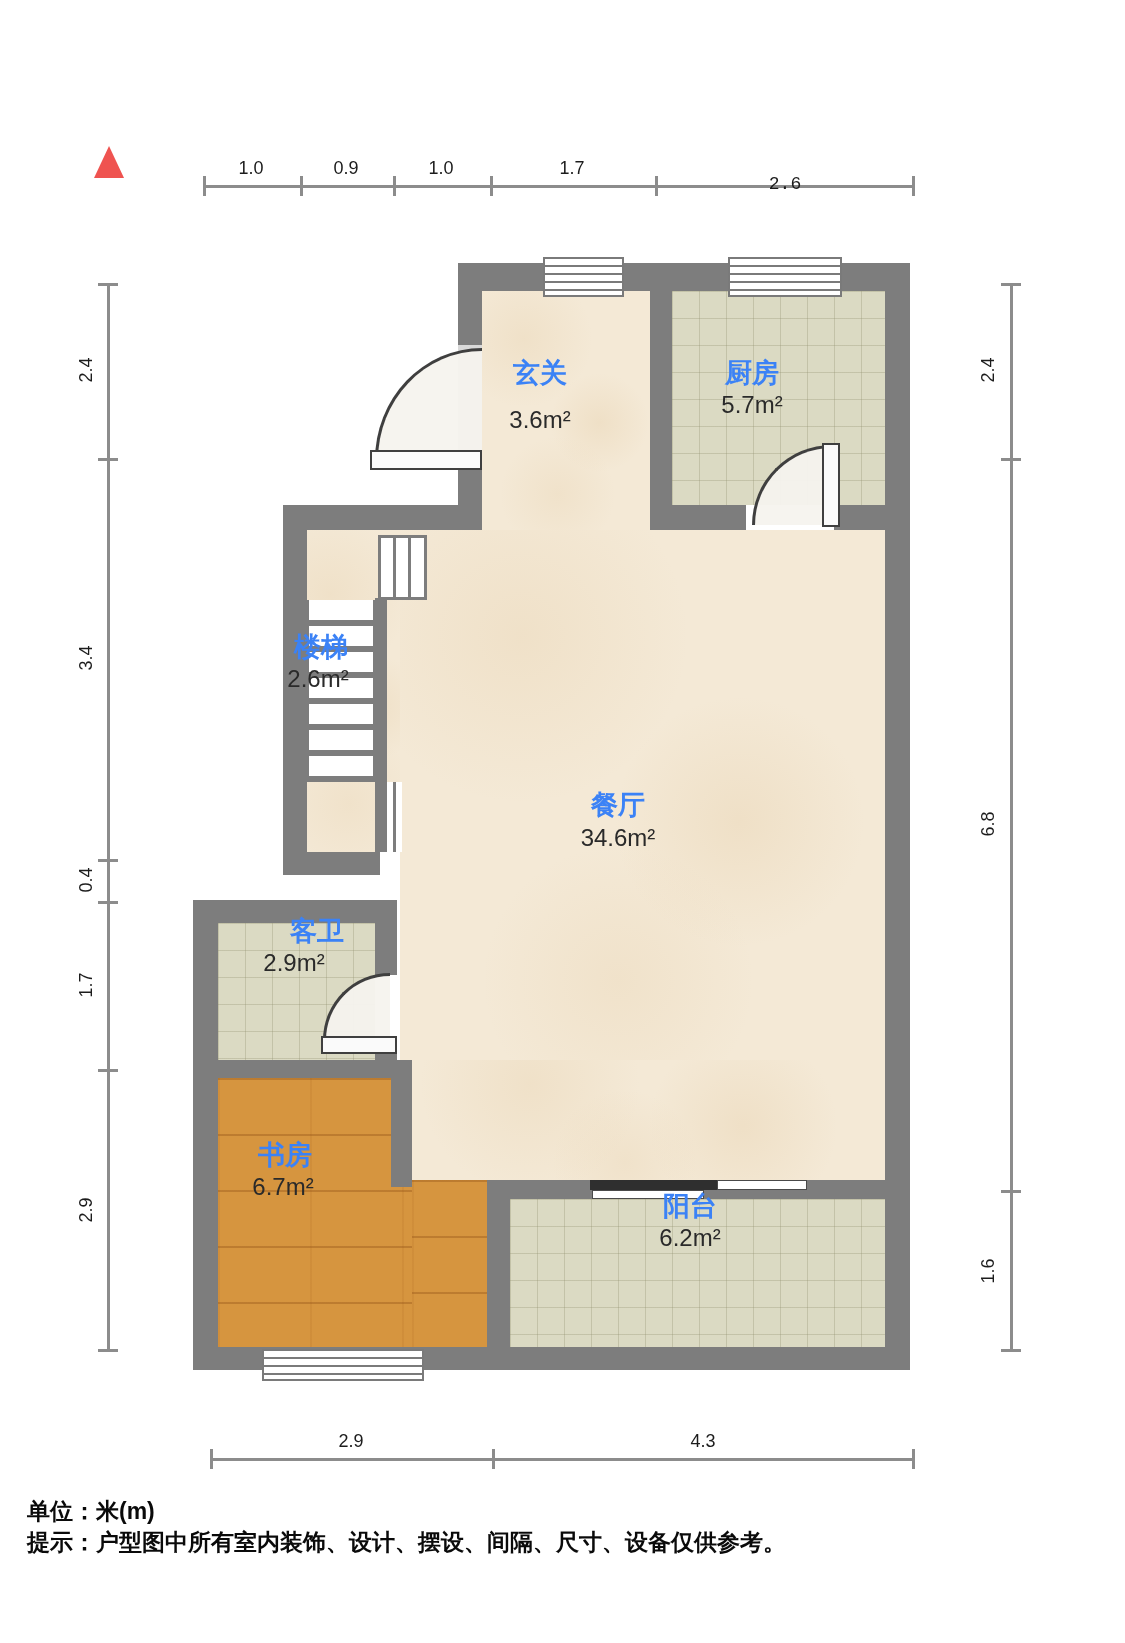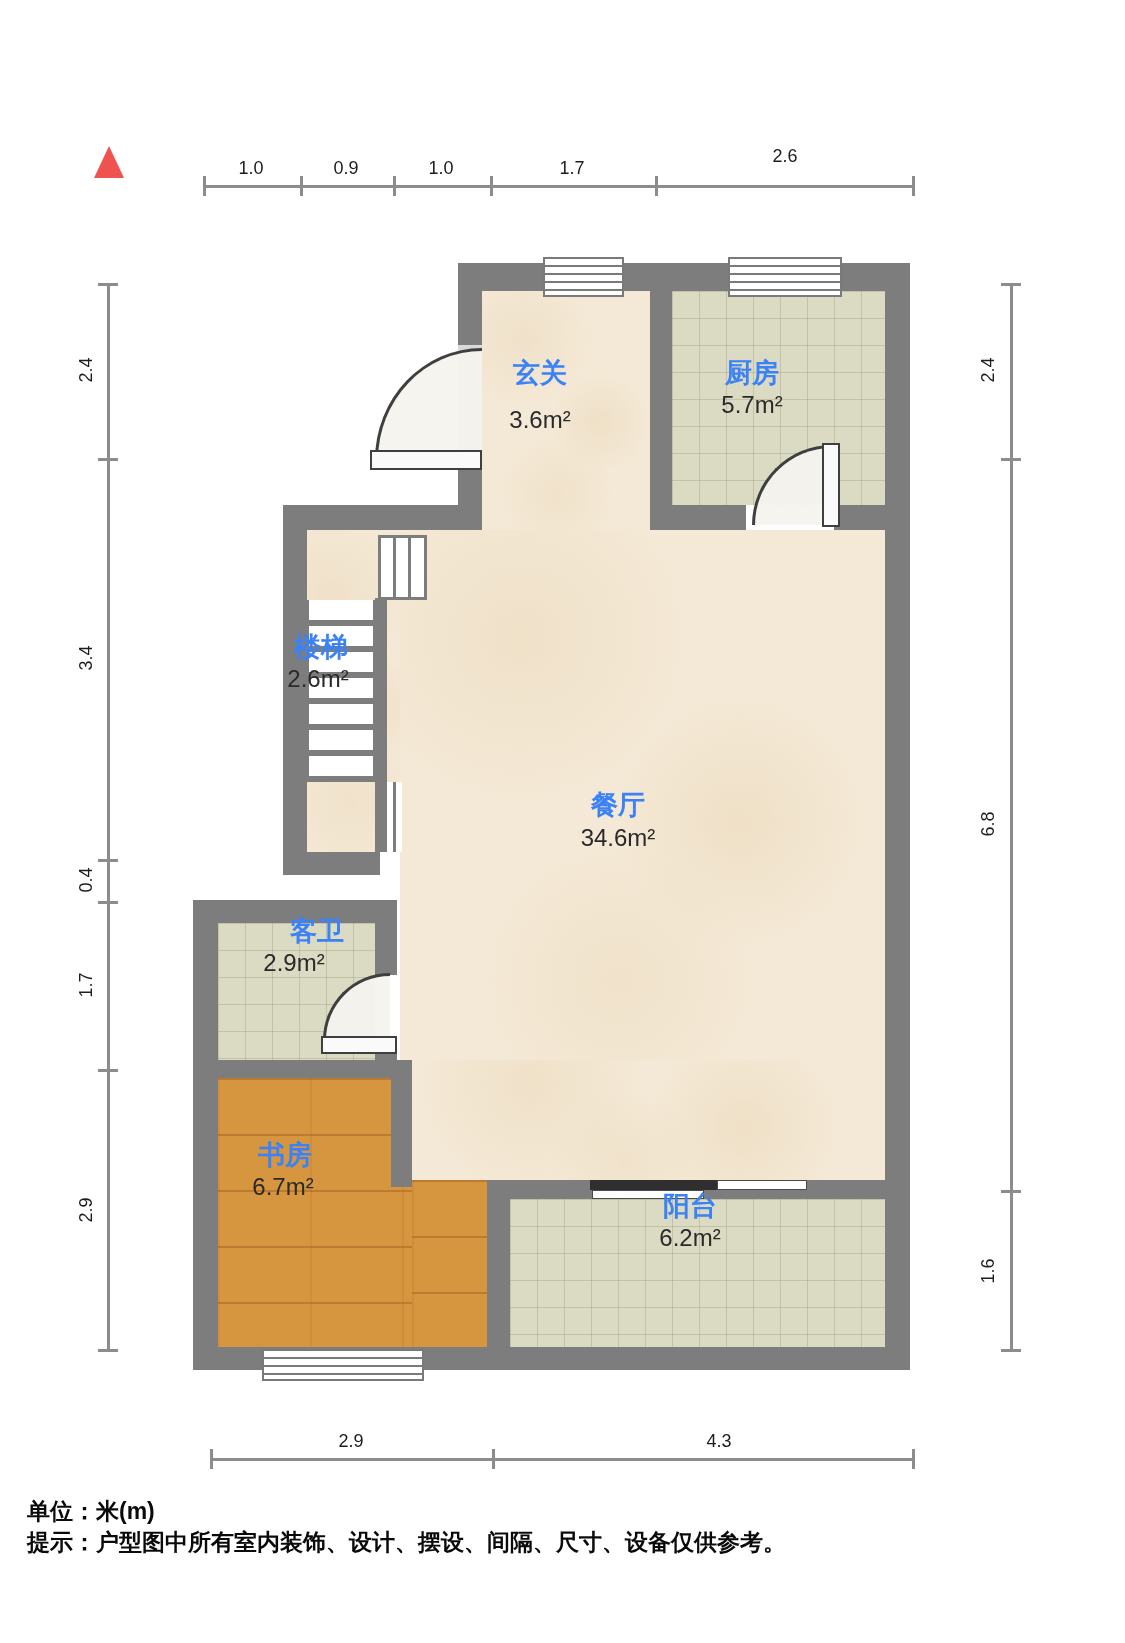--- a/index.html
+++ b/index.html
@@ -131,21 +131,21 @@
       <div class="tick-v" style="left:97px;"></div>
     <div class="tick-v" style="left:190px;"></div>
       <div class="tick-v" style="left:287px;"></div>
     <div class="tick-v" style="left:452px;"></div>
       <div class="tick-v" style="left:709px;"></div>
   </div>
   <div class="dim-label" style="left:251px;top:168px;">1.0</div>
   <div class="dim-label" style="left:346px;top:168px;">0.9</div>
   <div class="dim-label" style="left:441px;top:168px;">1.0</div>
   <div class="dim-label" style="left:572px;top:168px;">1.7</div>
-  <div class="dim-label" style="left:785px;top:156px;">2.6</div>
+  <div class="dim-label" style="left:785px;top:184px;font-family:Liberation Mono, monospace;">2.6</div>
 
   <div class="dim-line" style="left:107px;top:283px;width:3px;height:1069px;">
     <div class="tick-h" style="top:0;"></div>
       <div class="tick-h" style="top:175px;"></div>
     <div class="tick-h" style="top:576px;"></div>
       <div class="tick-h" style="top:618px;"></div>
     <div class="tick-h" style="top:786px;"></div>
       <div class="tick-h" style="top:1066px;"></div>
   </div>
   <div class="dim-label vert" style="left:86px;top:370px;">2.4</div>
@@ -163,18 +163,18 @@
   <div class="dim-label vert" style="left:988px;top:370px;">2.4</div>
   <div class="dim-label vert" style="left:988px;top:824px;">6.8</div>
   <div class="dim-label vert" style="left:988px;top:1271px;">1.6</div>
 
   <div class="dim-line" style="left:210px;top:1458px;width:705px;height:3px;">
     <div class="tick-v" style="left:0;"></div>
       <div class="tick-v" style="left:282px;"></div>
     <div class="tick-v" style="left:702px;"></div>
   </div>
   <div class="dim-label" style="left:351px;top:1441px;">2.9</div>
-  <div class="dim-label" style="left:703px;top:1441px;margin-left:16px;">4.3</div>
+  <div class="dim-label" style="left:703px;top:1441px;">4.3</div>
 
   <div class="footer-line" style="top:1496px;">单位：米(m)</div>
   <div class="footer-line" style="top:1527px;">提示：户型图中所有室内装饰、设计、摆设、间隔、尺寸、设备仅供参考。</div>
 
 </div>
 
 </body></html>

